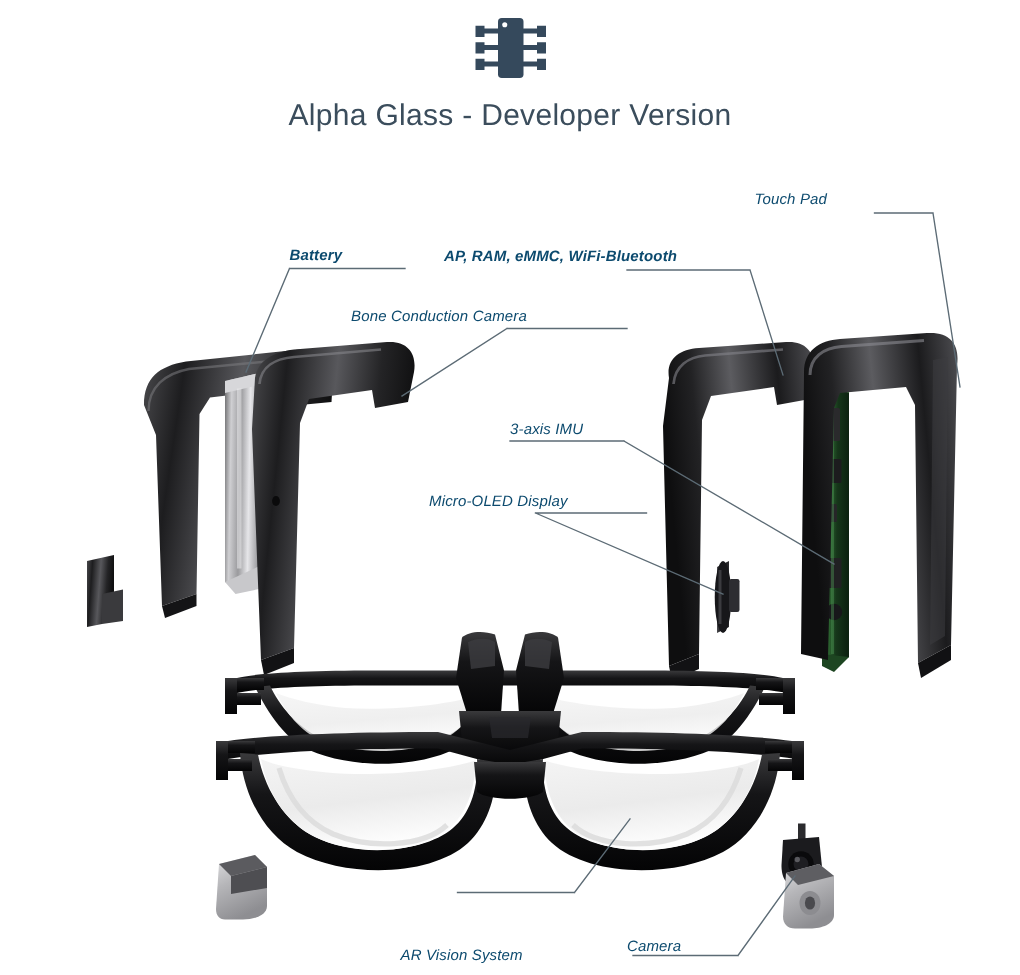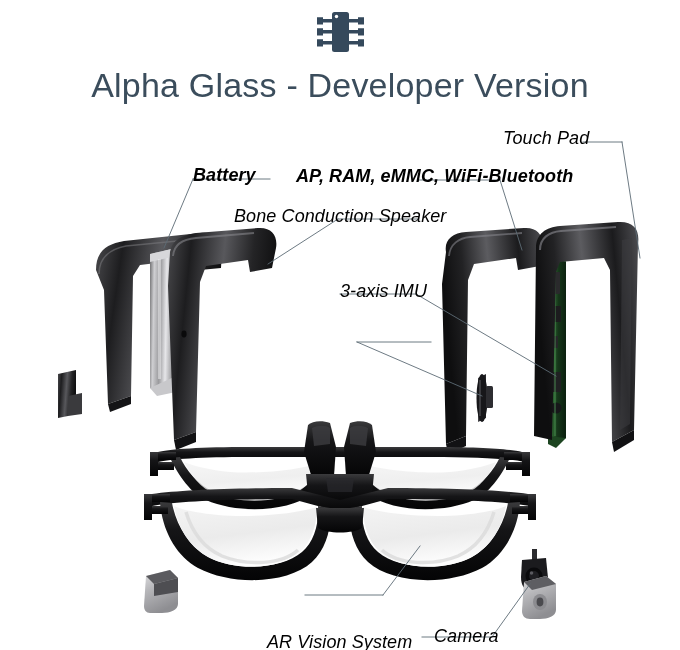--- a/index.html
+++ b/index.html
@@ -27,35 +27,35 @@
   }
   #chip-icon {
     margin-top: 8px;
     height: 52px;
     display: flex;
     align-items: center;
     justify-content: center;
   }
   #page-title {
     font-family: "Liberation Sans", sans-serif;
-    font-size: 34px;
+    font-size: 20px;
     font-weight: 300;
     letter-spacing: 0.2px;
     color: #3b4d5c;
     margin-top: 6px;
   }
 
   
   .callout {
     position: absolute;
     font-family: "Liberation Sans", sans-serif;
     font-style: italic;
-    font-size: 18px;
+    font-size: 10px;
     font-weight: 400;
-    color: #000000;
+    color: #0c4a6e;
     white-space: nowrap;
     letter-spacing: 0.1px;
   }
 
   
   #artwork, #leaders {
     position: absolute;
     top: 0; left: 0;
     width: 680px;
     height: 650px;
@@ -332,22 +332,23 @@
       <path d="M422,637 L492,637 M492,637 L530,584"></path>
     </g>
   </svg>
 
   <div class="callout" style="left:193px; top:165px;font-weight:bold;">Battery</div>
 
   <div class="callout" style="left:296px; top:166px;font-weight:bold;">AP, RAM, eMMC, WiFi-Bluetooth</div>
 
   <div class="callout" style="left:503px; top:128px;">Touch Pad</div>
 
-  <div class="callout" style="left:234px; top:206px;">Bone Conduction Speaker</div>
+  <div class="callout" style="left:234px; top:206px;">Bone Conduction Camera</div>
 
   <div class="callout" style="left:340px; top:281px;">3-axis IMU</div>
 
+  <div class="callout" style="left:286px; top:329px;">Micro-OLED Display</div>
 
   <div class="callout" style="left:267px; top:600px;margin-top:32px;">AR Vision System</div>
 
-  <div class="callout" style="left:434px; top:626px;font-style:italic;">Camera</div>
+  <div class="callout" style="left:418px; top:626px;font-style:italic;">Camera</div>
 
 </div>
 
 </body></html>

